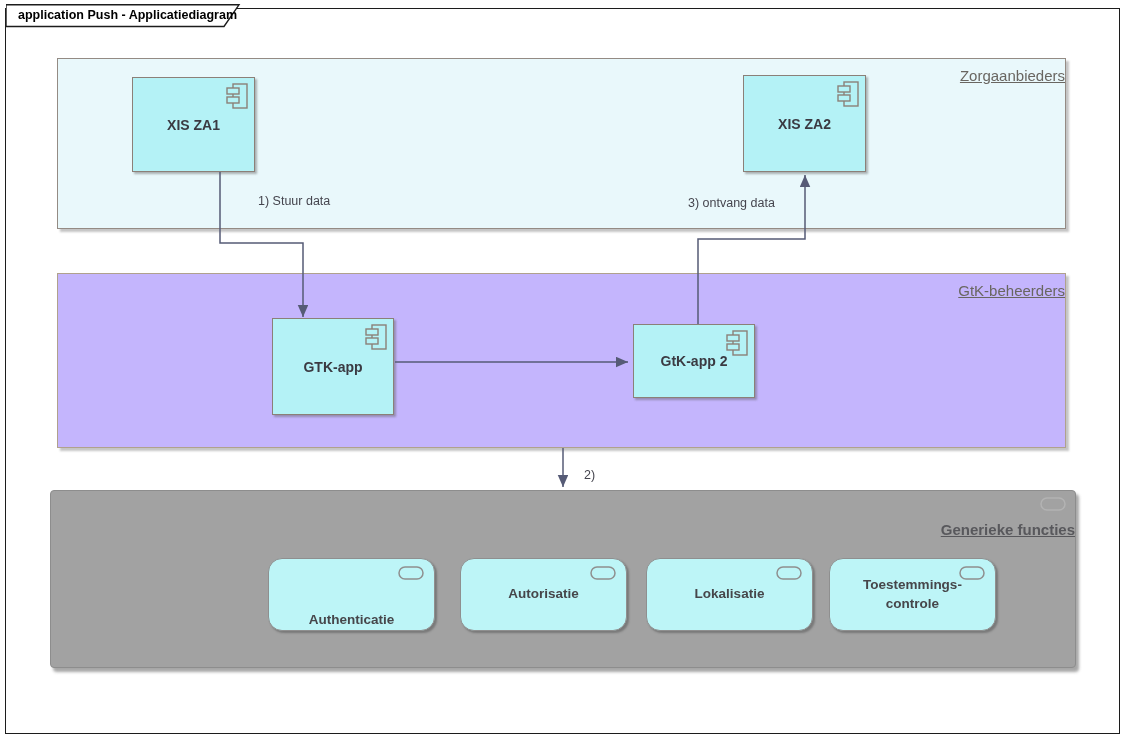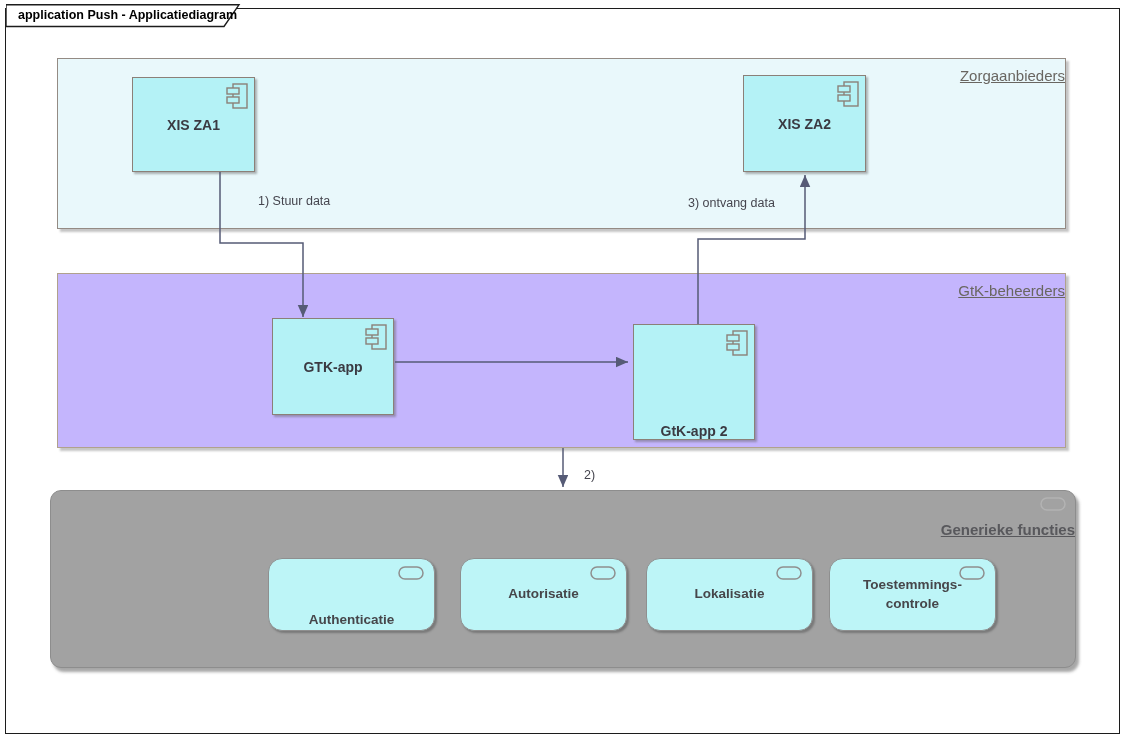--- a/index.html
+++ b/index.html
@@ -46,21 +46,21 @@
     position: absolute; left: 0; right: 0; top: 8px;
     text-align: right;
     font-size: 15px; color: #696661; text-decoration: underline;
   }
   
   .group-generiek {
     position: absolute;
     left: 50px; top: 490px; width: 1026px; height: 178px;
     background: #a2a2a2;
     border: 1px solid #8d8d8d;
-    border-radius: 11px;
+    border-radius: 4px;
     box-shadow: 3px 4px 3px rgba(60,60,60,0.45);
   }
   .group-generiek .group-label {
     top: 30px; font-weight: bold; color: #58585c; font-size: 15px;
   }
   .pill-icon { position: absolute; }
   
   .component {
     position: absolute;
     background: #b4f2f6;
@@ -69,21 +69,21 @@
     display: flex; align-items: center; justify-content: center;
   }
   .component .comp-label {
     font-size: 14px; font-weight: bold; color: #3a3a42;
     text-align: center; padding: 0 6px;
   }
   .component .comp-icon { position: absolute; top: 5px; right: 6px; }
   .comp-xis-za1 { left: 132px; top: 77px;  width: 123px; height: 95px; }
   .comp-xis-za2 { left: 743px; top: 75px;  width: 123px; height: 97px; }
   .comp-gtk-app  { left: 272px; top: 318px; width: 122px; height: 97px; }
-  .comp-gtk-app2 { left: 633px; top: 324px; width: 122px; height: 116px; align-items: flex-end; }
+  .comp-gtk-app2 { left: 633px; top: 324px; width: 122px; height: 74px; }
   
   .service {
     position: absolute;
     top: 558px; width: 167px; height: 73px;
     background: #bdf5f7;
     border: 1.5px solid #8f8f8f;
     border-radius: 14px;
     box-shadow: 2px 2px 2px rgba(60,60,60,0.4);
     display: flex; align-items: center; justify-content: center;
   }

